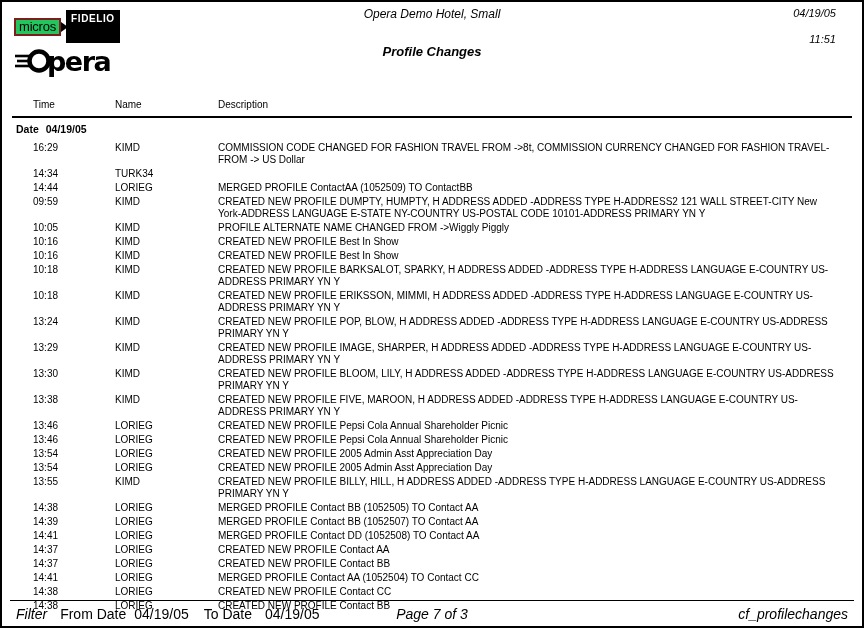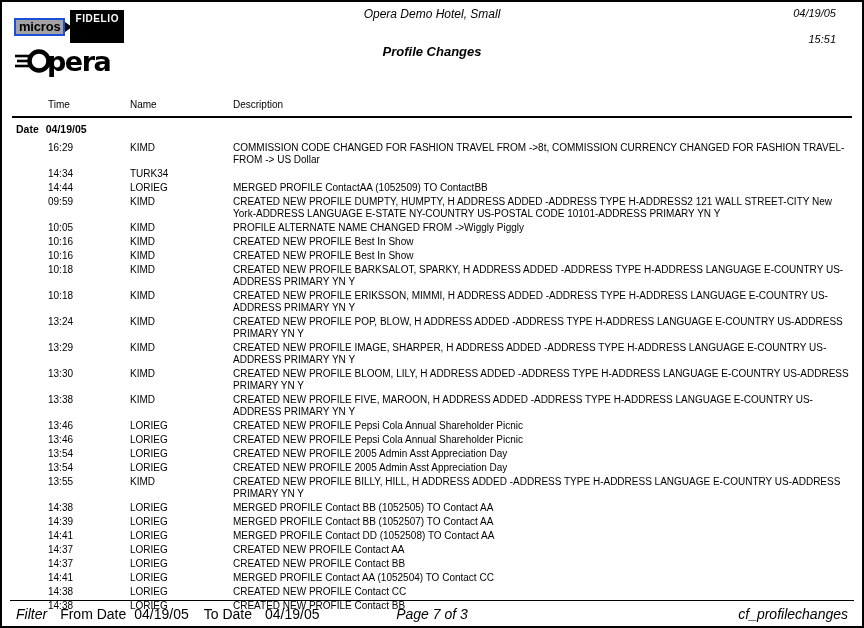--- a/index.html
+++ b/index.html
@@ -5,42 +5,42 @@
   html,body { margin:0; padding:0; background:#e8e8e8; }
   .page {
     position:relative; width:864px; height:628px; box-sizing:border-box;
     background:#fff; border:2px solid #000; color:#000;
     font-family:"Liberation Sans", sans-serif; overflow:hidden;
   }
 
   
   .logos { position:absolute; left:12px; top:8px; }
   .mf-logo { display:flex; align-items:center; }
-  .micros-box { border:2px solid #1d4ed8; background:#a3a3a3; font-weight:bold;
+  .micros-box { border:2px solid #7f1d1d; background:#22c55e; font-weight:normal;
     font-size:13px; line-height:14px; padding:0 3px; letter-spacing:-0.2px; }
   .mf-arrow { width:0; height:0; border-left:7px solid #000;
     border-top:5px solid transparent; border-bottom:5px solid transparent;
     margin:0 -2px 0 0; position:relative; z-index:2; }
   .fidelio-box { background:#000; color:#fff; font-weight:bold; font-size:10px;
     height:18px; line-height:18px; padding:0 5px 15px 5px; letter-spacing:0.6px; }
   .opera-logo { margin-top:3px; display:flex; align-items:center; height:32px; }
   .opera-text { font-family:"DejaVu Sans", sans-serif; font-weight:bold;
     font-size:27px; letter-spacing:-1.5px; margin-left:-5px; line-height:30px; }
 
   .titles { position:absolute; left:0; right:0; top:5px; text-align:center; }
   .hotel-title { font-style:italic; font-size:12px; }
   .report-title { font-style:italic; font-weight:bold; font-size:13px; margin-top:23px; }
 
   .datetime { position:absolute; right:26px; top:5px; text-align:right;
     font-style:italic; font-size:11px; }
   .report-time { margin-top:14px; }
 
   
   .table { position:absolute; left:0; right:0; top:97px; }
-  .trow { display:flex; align-items:flex-start; padding-left:46px;
+  .trow { display:flex; align-items:flex-start; padding-left:31px;
     font-size:10px; line-height:12px; margin-bottom:2px; }
   .col-time { width:82px; flex-shrink:0; }
   .col-name { width:103px; flex-shrink:0; }
   .col-desc { width:622px; }
   .thead { margin-bottom:0; padding-bottom:5px; }
   .header-rule { border-top:2px solid #000; margin:0 10px; height:0; }
   .group-row { font-size:10.5px; font-weight:bold; padding:5px 0 7px 14px; }
   .group-value { margin-left:7px; }
 
   
@@ -78,21 +78,21 @@
     </div>
   </div>
 
   <div class="titles">
     <div class="hotel-title">Opera Demo Hotel, Small</div>
     <div class="report-title">Profile Changes</div>
   </div>
 
   <div class="datetime">
     <div class="report-date">04/19/05</div>
-    <div class="report-time">15:51</div>
+    <div class="report-time">11:51</div>
   </div>
 
   <div class="table">
     <div class="trow thead">
       <div class="col-time">Time</div>
       <div class="col-name">Name</div>
       <div class="col-desc">Description</div>
     </div>
     <div class="header-rule"></div>
     <div class="group-row">

